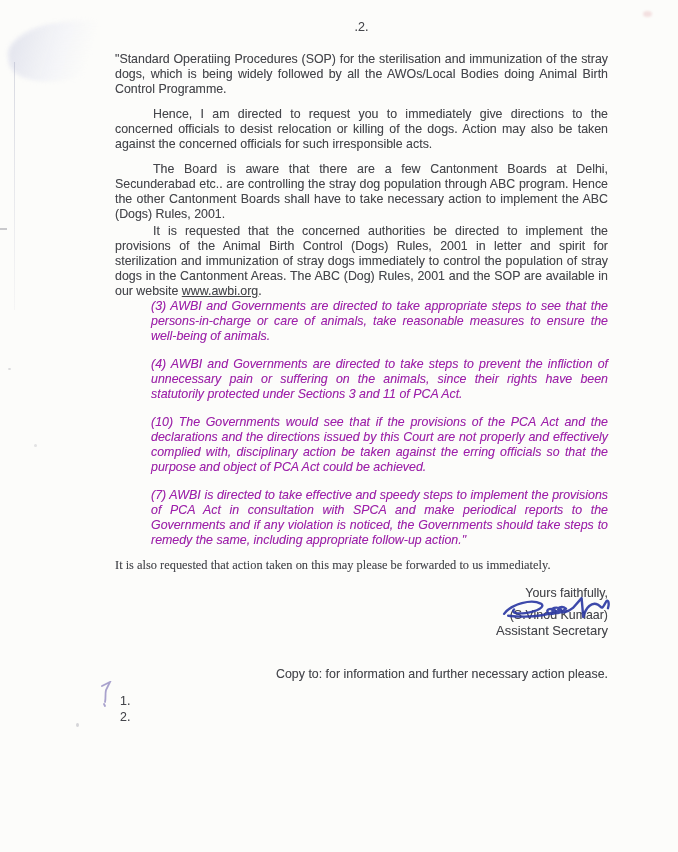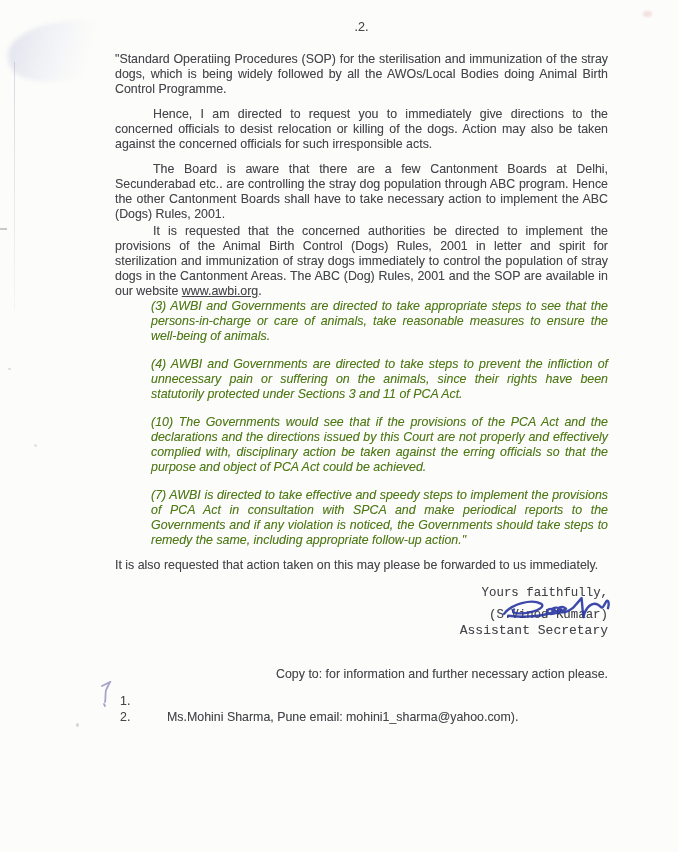--- a/index.html
+++ b/index.html
@@ -13,25 +13,25 @@
     text-shadow:0 0 0.6px rgba(80,80,90,0.35);
   }
   .content{position:absolute;left:115px;right:70px;top:20px;}
   .pagenum{text-align:center;height:15px;line-height:15px;font-size:12.5px;margin:0 0 17px 0;}
   p{margin:0;font-size:12.4px;line-height:15px;text-align:justify;}
   .para{text-indent:38px;margin-bottom:10px;}
   .para.first{text-indent:0;}
   .para.gap-md{margin-bottom:2px;}
   .para.gap-sm{margin-bottom:0;}
   .para.big-indent{text-indent:80px;margin-bottom:8px;}
-  .quote{font-style:italic;padding-left:36px;margin-bottom:13px;color:#4d7c0f;}
+  .quote{font-style:italic;padding-left:36px;margin-bottom:13px;color:#a21caf;}
   .quote.last{margin-bottom:10px;}
-  .final{text-indent:0;margin-bottom:0;}
+  .final{text-indent:0;margin-bottom:0;font-family:Liberation Serif, serif;}
   .link{text-decoration:underline;}
-  .closing{position:relative;text-align:right;margin-top:13px;height:62px;font-family:Liberation Mono, monospace;}
+  .closing{position:relative;text-align:right;margin-top:13px;height:62px;}
   .closing .vale{height:15px;line-height:15px;font-size:12.4px;}
   .closing .name{margin-top:7px;height:15px;line-height:15px;font-size:12.4px;}
   .closing .title{height:15px;line-height:15px;font-size:13px;}
   .sig{position:absolute;right:-8px;top:8px;transform:rotate(-2deg);}
   .copyline{margin-top:19px;padding-left:3px;font-size:12.4px;line-height:15px;text-align:right;}
   .recipients{margin-top:12px;}
   .recip{display:flex;height:15.5px;line-height:15.5px;font-size:12.4px;}
   .recip .num{width:47px;padding-left:5px;}
   
   .crease-shadow{
@@ -98,18 +98,17 @@
     </div>
 
     <div class="copyline">Copy to: for information and further necessary action please.</div>
 
     <div class="recipients">
       <div class="recip">
         <span class="num">1.</span>
       </div>
       <div class="recip">
         <span class="num">2.</span>
-        <span class="txt">Ms.Mohini Sharma, Pune email: mohini1_sharma@yahoo.com).</span>
       </div>
     </div>
 
   </div>
 </div>
 
 </body></html>

